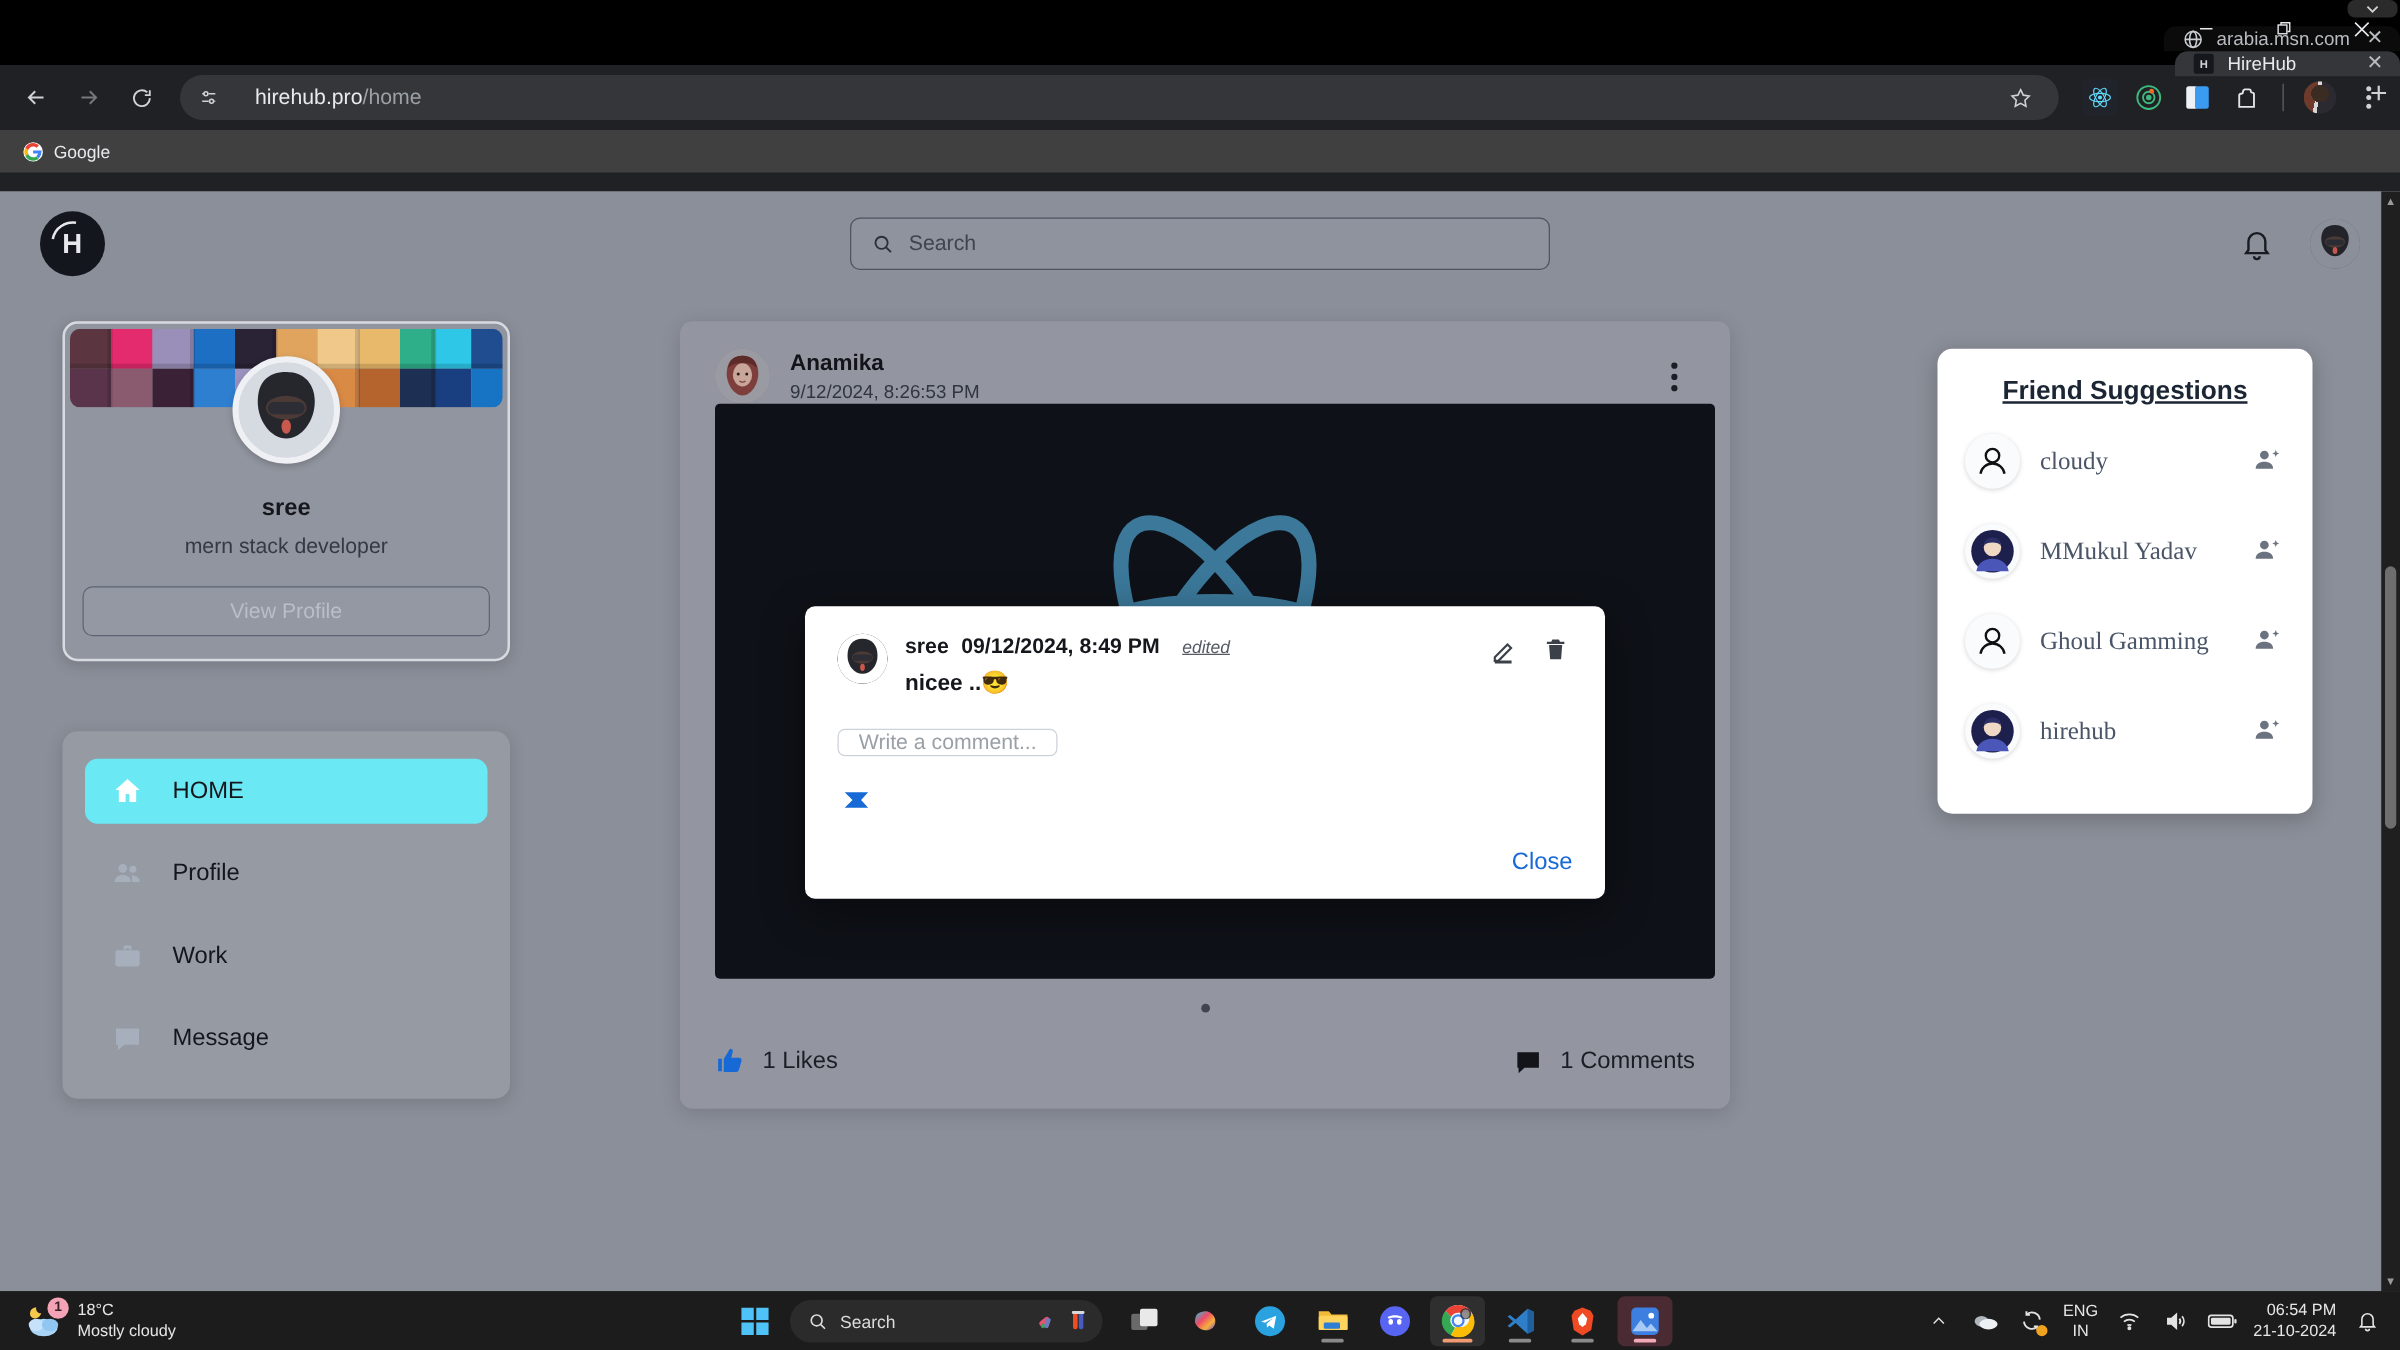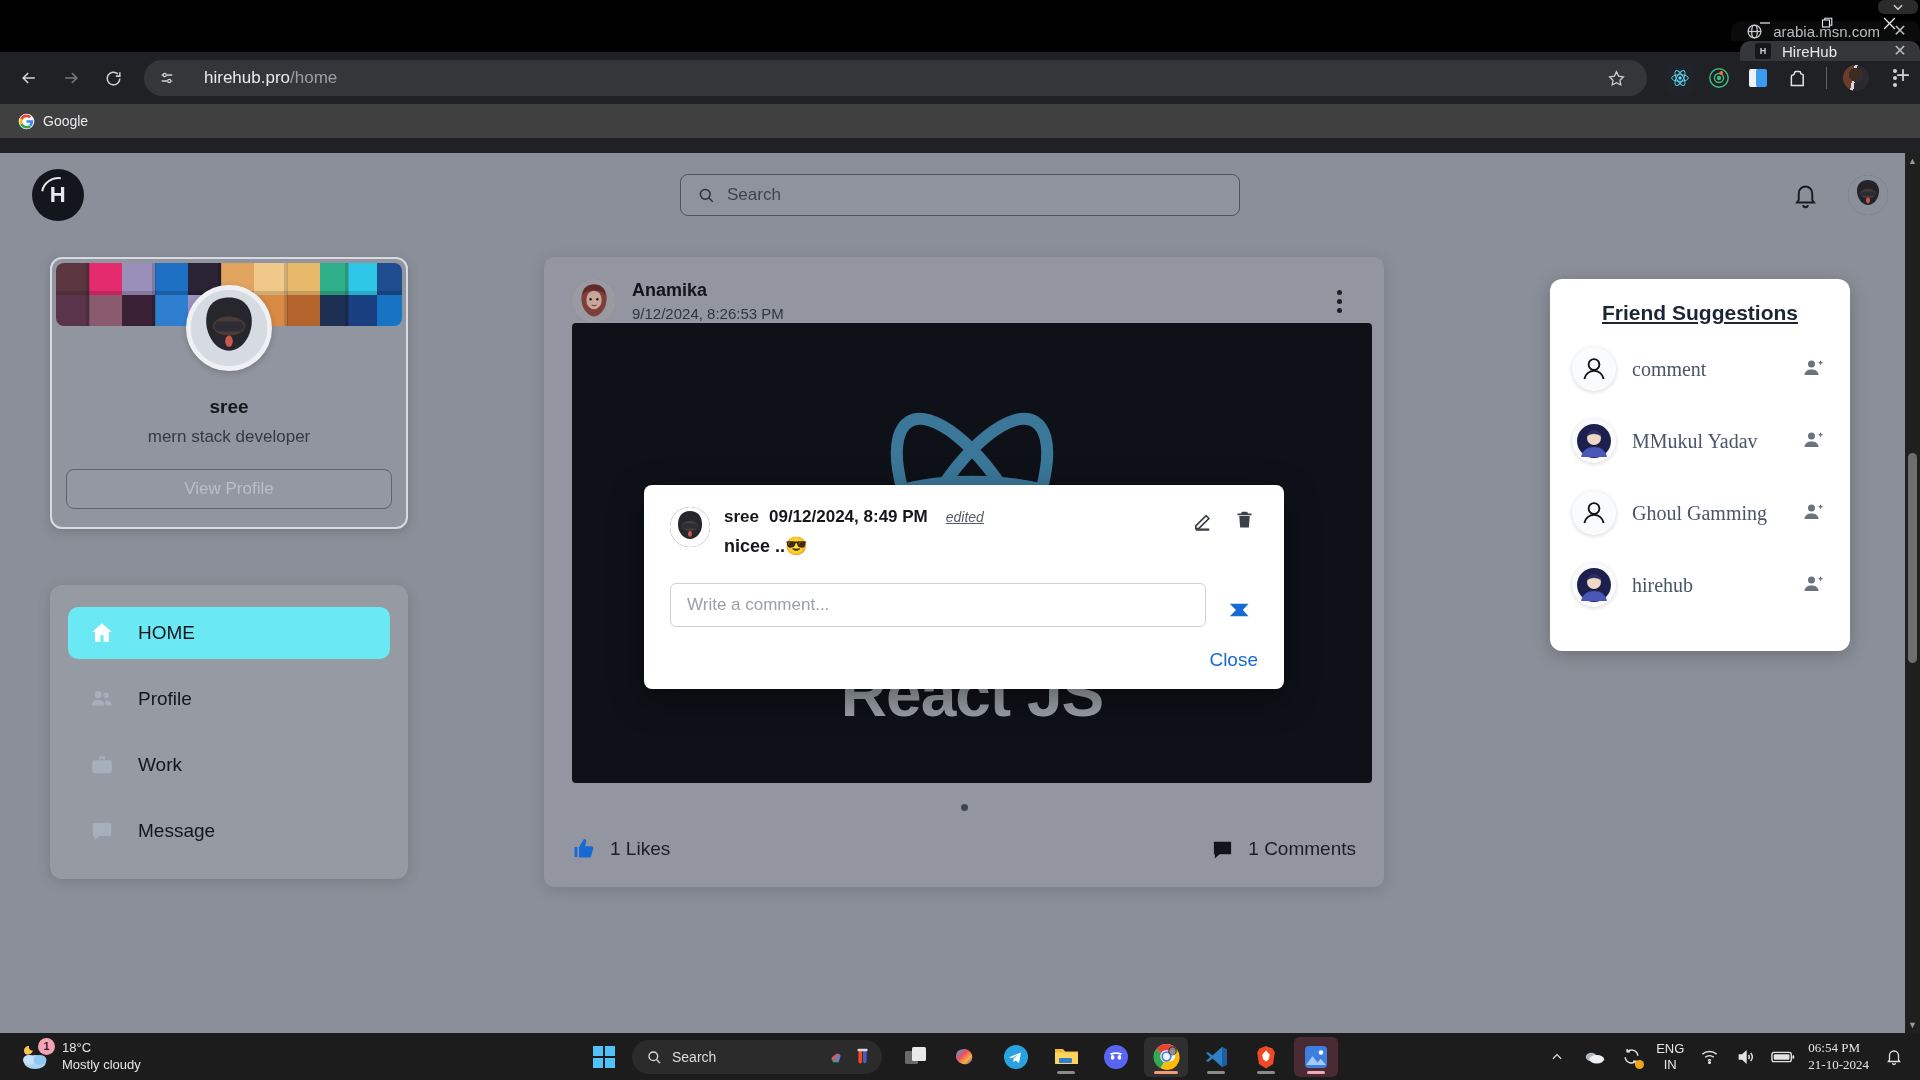--- a/index.html
+++ b/index.html
@@ -179,21 +179,21 @@
   }
   .cm-row{ display:flex; align-items:flex-start; gap:14px; }
   .cm-avatar{ width:40px;height:40px;border-radius:50%;overflow:hidden;background:#3a3a3a;flex:0 0 40px;}
   .cm-meta{ display:flex; align-items:baseline; gap:10px; font-size:17px; color:#15171c;}
   .cm-user{ font-weight:bold; }
   .cm-date{ font-weight:bold; }
   .cm-edited{ font-size:14px; font-style:italic; color:#555b66; text-decoration:underline; margin-left:8px;}
   .cm-body{ font-size:18px; font-weight:bold; color:#15171c; margin-top:8px; }
   .cm-actions{ margin-left:auto; display:flex; gap:18px; align-items:center; padding-top:2px;}
   .cm-actions .ico{ width:24px;height:24px;color:#3c4149;cursor:pointer;}
-  .cm-input-row{ display:flex; align-items:flex-end; gap:18px; margin-top:26px;}
+  .cm-input-row{ display:flex; align-items:flex-start; gap:18px; margin-top:26px;flex-direction:column;}
   .cm-input{
     flex:1; height:44px; border:1px solid #cdd2da; border-radius:6px;
     display:flex; align-items:center; padding:0 16px; font-size:17px; color:#9aa0a6; cursor:text;
   }
   .cm-send{ width:34px;height:34px;color:#1769d6;cursor:pointer;display:flex;align-items:center;justify-content:center;}
   .cm-close{ text-align:right; margin-top:22px; font-size:19px; color:#1769d6; cursor:pointer; }
 
   
   .fs-card{
     width: 300px; background:#fff; border-radius:12px;
@@ -224,21 +224,21 @@
      width:18px;height:3px;border-radius:2px;background:#8a8a8a;}
   .tb-btn.active .underline{ width:24px; background:#f19b73; }
   .tb-btn.pinkline .underline{ background:#f2aab6; width:18px;}
   .tb-search{
     height:34px; background:#2b2b2b; border-radius:17px; display:flex; align-items:center;
     gap:10px; padding:0 8px 0 14px; color:#dcdcdc; font-size:14px; min-width:250px; cursor:text; margin-right:6px;
   }
   .tray{ margin-left:auto; display:flex; align-items:center; gap:13px; padding-right:14px; font-size:12.5px;}
   .tray .tb-ico{ width:24px;height:24px;display:flex;align-items:center;justify-content:center;cursor:pointer;}
   .lang{ line-height:1.2; text-align:center; font-size:13px; cursor:pointer;}
-  .clock{ line-height:1.25; font-size:13px; cursor:pointer;font-family:Liberation Serif, serif;}
+  .clock{ line-height:1.25; text-align:right; font-size:13px; cursor:pointer;}
 </style>
 </head>
 <body>
 
 <div id="browser">
 
   <div class="tabstrip">
     <div class="tab-list-btn">
       <svg width="14" height="14" viewBox="0 0 24 24" fill="none" stroke="#d0d3d6" stroke-width="2.4">
           <path d="M5 9l7 7 7-7"></path>
@@ -631,21 +631,21 @@
         <div class="fs-card">
           <div class="fs-title">Friend Suggestions</div>
 
           <div class="fs-item">
             <span class="fs-av">
               <svg width="30" height="30" viewBox="0 0 24 24" fill="none" stroke="#111" stroke-width="1.5">
                 <circle cx="12" cy="8.4" r="4.3"></circle>
                   <path d="M4.3 20a7.8 7.8 0 0 1 15.4 0"></path>
               </svg>
             </span>
-            <span class="fs-name">comment</span>
+            <span class="fs-name">cloudy</span>
             <span class="fs-add">
               <svg width="24" height="24" viewBox="0 0 24 24" fill="#6b7280">
                 <circle cx="9.5" cy="8" r="3.5"></circle>
                   <path d="M2.5 19c0-3.6 3-5.6 7-5.6s7 2 7 5.6z"></path>
                 <path d="M18.6 4l.8 2 2 .8-2 .8-.8 2-.8-2-2-.8 2-.8z"></path>
               </svg>
             </span>
           </div>
 
           <div class="fs-item">

